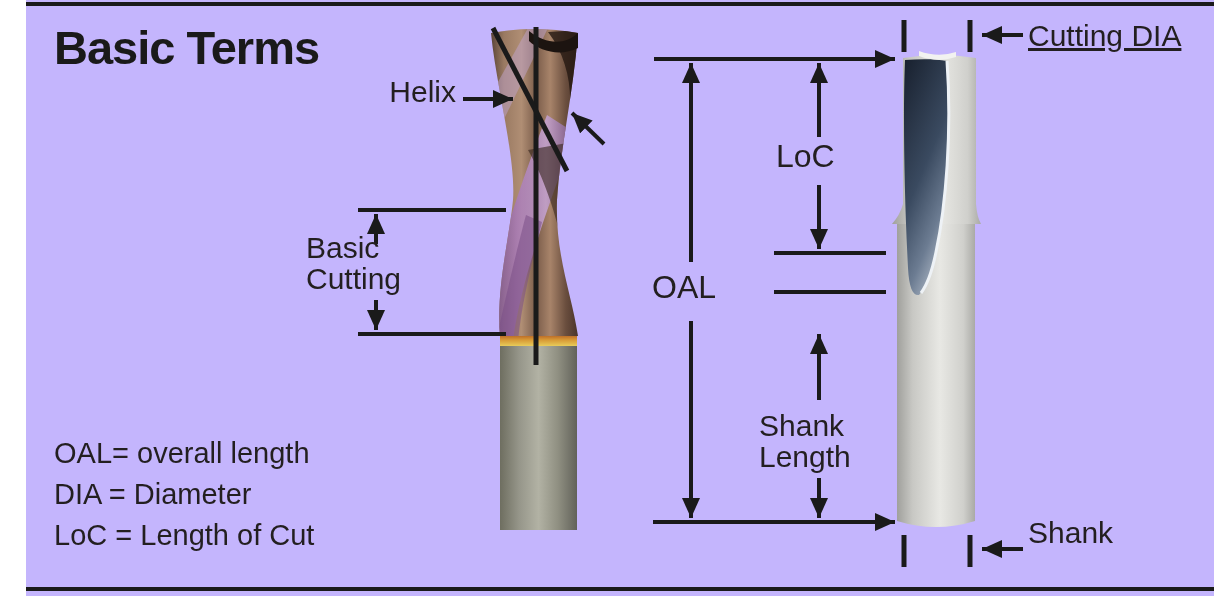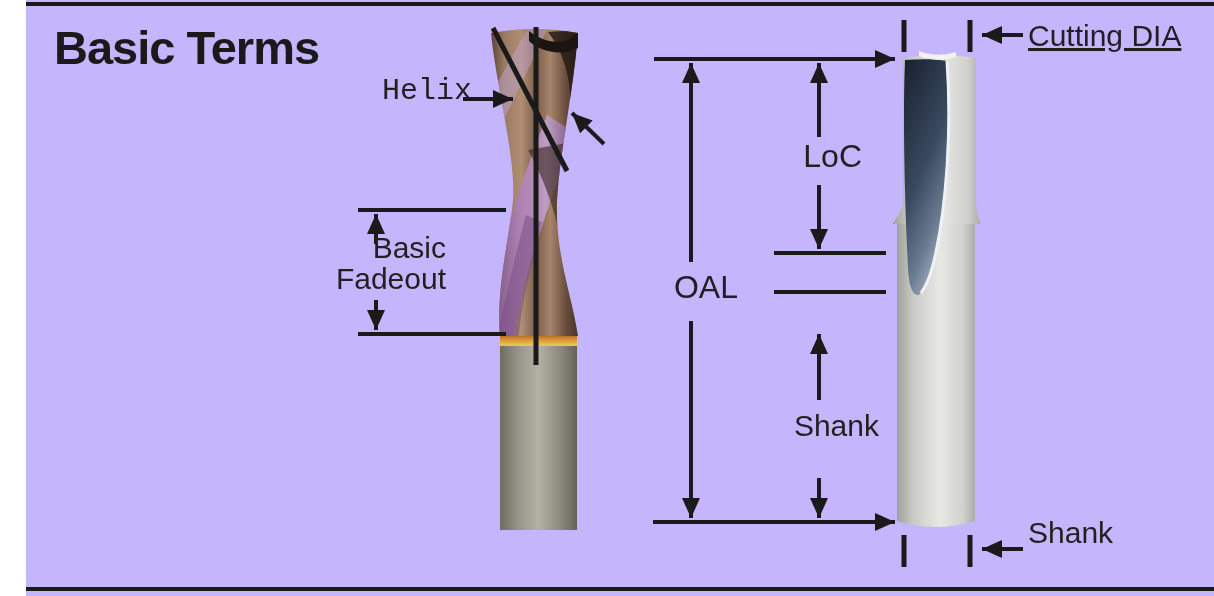--- a/index.html
+++ b/index.html
@@ -33,22 +33,22 @@
     color: #1a1a1a;
   }
   svg.diagram { position: absolute; left: 0; top: 0; }
   .label {
     position: absolute;
     font-size: 30px;
     line-height: 31px;
     color: #231f20;
     white-space: nowrap;
   }
-  .label.center { text-align: right; }
-  .label.right { text-align: right; font-family: Liberation Mono, monospace; }
+  .label.center { text-align: left; }
+  .label.right { text-align: right; }
   .label-helix     { left: 356px; top: 76px;  width: 74px; }
   .label-fadeout   { left: 280px; top: 232px; width: 140px; }
   .label-oal       { left: 626px; top: 272px; width: 86px; font-size: 32px; }
   .label-loc       { left: 750px; top: 141px; width: 86px; font-size: 32px; }
   .label-shanklen  { left: 733px; top: 410px; width: 120px; }
   .label-cutdia    { left: 1002px; top: 20px; text-decoration: underline; }
   .label-shankdia  { left: 1002px; top: 517px; }
   .legend {
     position: absolute;
     left: 28px;
@@ -173,31 +173,37 @@
 
     <line x1="878" y1="535" x2="878" y2="567" stroke="#1a1a1a" stroke-width="5"></line>
     <line x1="944" y1="535" x2="944" y2="567" stroke="#1a1a1a" stroke-width="5"></line>
     <line x1="997" y1="549" x2="956" y2="549" stroke="#1a1a1a" stroke-width="4" marker-end="url(#ah)"></line>
   </svg>
 
   <div class="label right label-helix">Helix</div>
 
   <div class="label center label-fadeout">
     <div>Basic</div>
-    <div>Fadeout</div>
+    <div>Cutting</div>
   </div>
 
   <div class="label center label-oal">OAL</div>
 
   <div class="label center label-loc">LoC</div>
 
   <div class="label center label-shanklen">
     <div>Shank</div>
+    <div>Length</div>
   </div>
 
   <div class="label label-cutdia">Cutting DIA</div>
 
   <div class="label label-shankdia">
     <div>Shank</div>
   </div>
 
+  <div class="legend">
+    <div>OAL= overall length</div>
+    <div>DIA = Diameter</div>
+    <div>LoC = Length of Cut</div>
+  </div>
 
 </div>
 
 </body></html>

